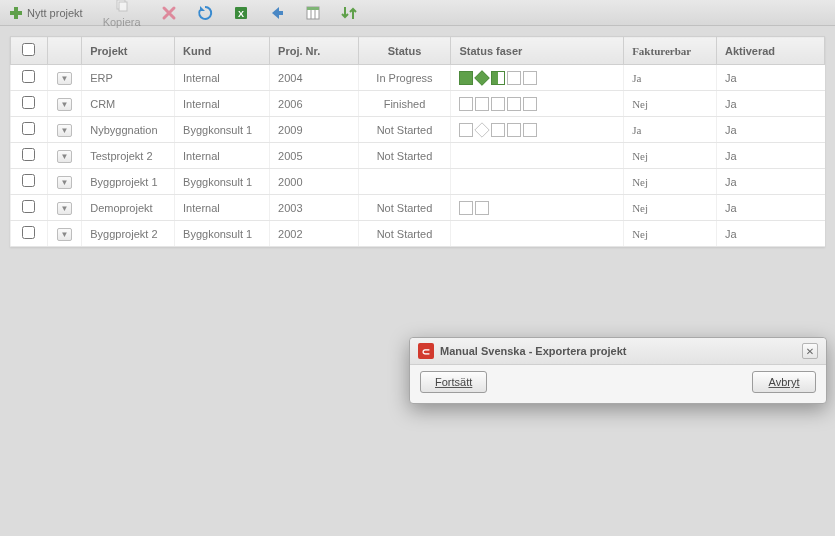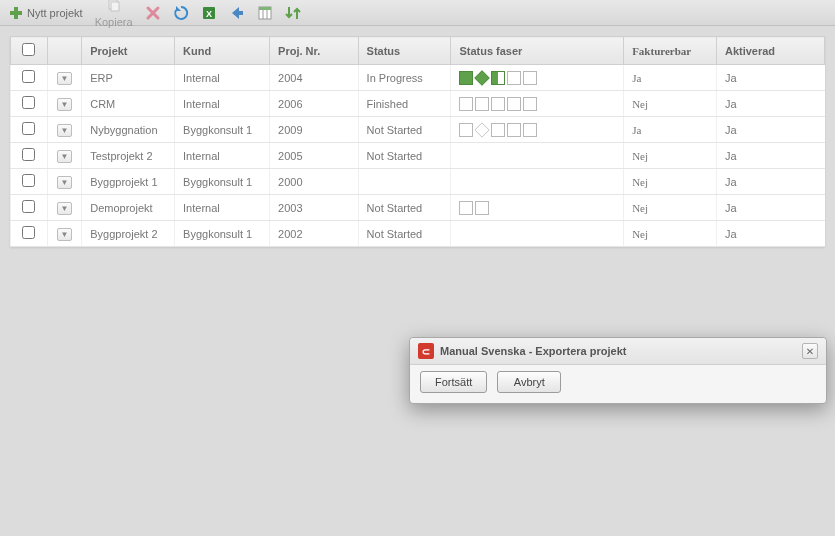--- a/index.html
+++ b/index.html
@@ -13,21 +13,21 @@
       position: relative;
       overflow: hidden;
     }
     .toolbar {
       background: linear-gradient(#e8e8e8, #d8d8d8);
       border-bottom: 1px solid #c0c0c0;
       height: 26px;
       display: flex;
       align-items: center;
       padding: 0 6px;
-      gap: 8px;
+      gap: 16px;
     }
     .tbtn {
       display: flex;
       align-items: center;
       gap: 3px;
       color: #6a6a6a;
       cursor: pointer;
       padding: 2px 2px;
       font-size: 11px;
     }
@@ -61,21 +61,21 @@
       color: #777;
       font-size: 11px;
       height: 24px;
     }
     tbody tr:first-child td { border-top: 1px solid #e5e5e5; }
     .th-check, .td-check { width: 34px; text-align:center; }
     .th-drop, .td-drop { width: 30px; text-align:center; }
     .col-proj { width: 86px; }
     .col-kund { width: 88px; }
     .col-nr   { width: 82px; }
-    .col-stat { width: 86px; }
+    .col-stat { width: 86px; text-align: center; }
     .col-phase{ width: 160px; }
     .col-fak  { width: 86px; font-family: Liberation Serif, serif; }
     .col-akt  { width: 100px; }
     input[type=checkbox]{ width:13px; height:13px; }
     .drop {
       width: 15px; height: 13px;
       border: 1px solid #bdbdbd;
       border-radius: 2px;
       background: linear-gradient(#fafafa,#e9e9e9);
       display:inline-flex; align-items:center; justify-content:center;
@@ -120,22 +120,23 @@
     .dlg-title .close {
       width:16px; height:16px; border:1px solid #b5b5b5; border-radius:2px;
       background:linear-gradient(#fafafa,#e6e6e6);
       display:inline-flex; align-items:center; justify-content:center;
       color:#666; font-size:10px; cursor:pointer;
     }
     .dlg-body { padding: 14px 16px 6px; }
     .dlg-body .label { color:#555; font-size:11px; margin-bottom:12px; display:block; }
     .opt { display:flex; align-items:center; gap:6px; margin:0 0 14px 8px; font-size:11px; color:#555; }
     .dlg-buttons {
-      display:flex; justify-content:flex-start; gap:10px;
+      display:flex; justify-content:space-between; gap:10px;
       padding: 6px 10px 10px;
+      text-decoration: underline;
     }
     .btn {
       min-width: 64px;
       padding: 4px 14px;
       border: 1px solid #9c9c9c;
       border-radius: 3px;
       background: linear-gradient(#fdfdfd,#e4e4e4);
       color:#444; font-size:11px; cursor:pointer;
     }
   </style>

